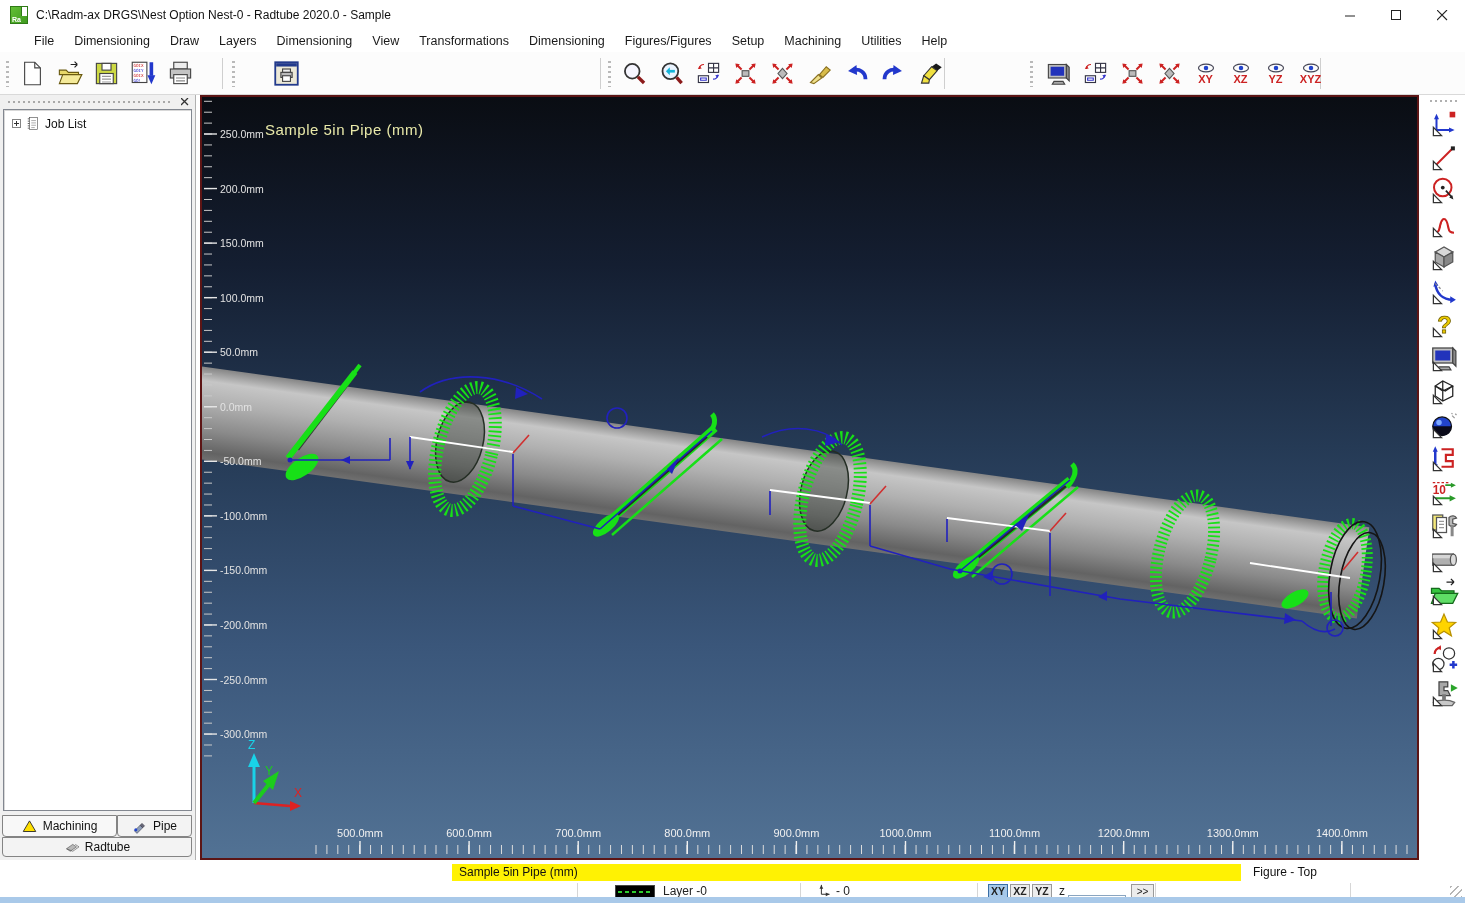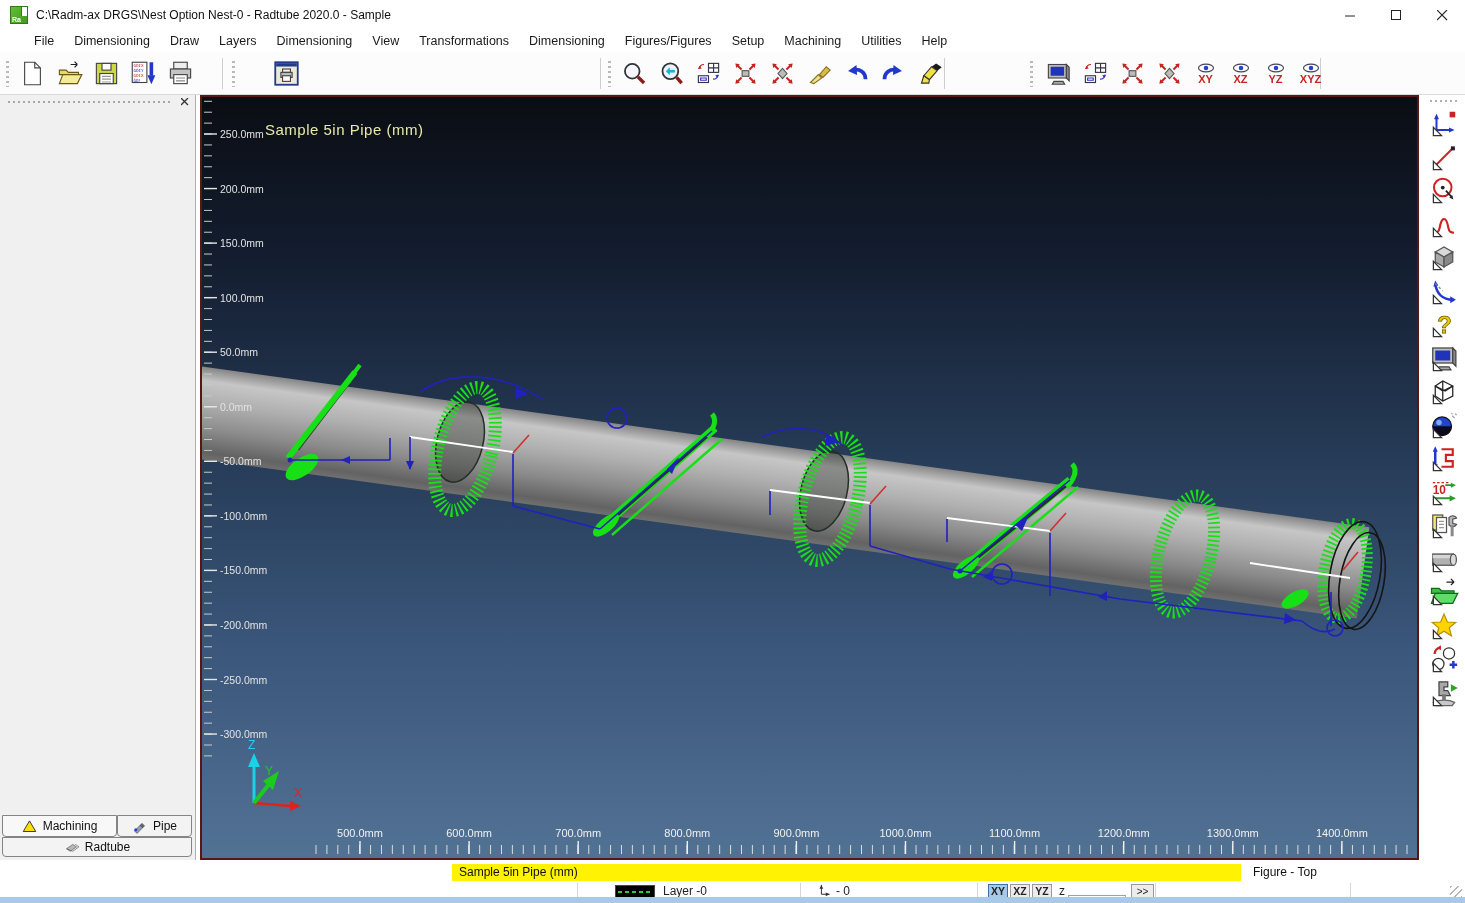--- a/index.html
+++ b/index.html
@@ -328,20 +328,31 @@
         </div>
       </div>
   </div>
 
   <div id="left-panel">
     <div id="panel-grip"></div>
     <div id="panel-close">
       <svg width="8" height="8">
           <path d="M0 0l7 7M7 0L0 7" stroke="#333" stroke-width="1.3"></path>
         </svg>
+    </div>
+    <div id="tree">
+      <div class="tree-row">
+        <span class="expander"></span>
+        <svg width="14" height="15" viewBox="0 0 24 24">
+          <rect x="6" y="2" width="14" height="20" fill="#fff" stroke="#444"></rect>
+          <path d="M9 7h8M9 11h8M9 15h8M9 19h6" stroke="#999" stroke-width="1.4"></path>
+          <path d="M6 4H3M6 8H3M6 12H3M6 16H3M6 20H3" stroke="#444" stroke-width="1.4"></path>
+        </svg>
+        <span class="tree-label">Job List</span>
+      </div>
     </div>
     <div id="tabs">
       <div class="tabrow">
         <div class="tab" id="tab-machining">
           <svg viewBox="0 0 24 24">
             <path d="M12 3L22 20H2z" fill="#ffe000" stroke="#222" stroke-width="1.4"></path>
           </svg>
           <span>Machining</span>
         </div>
         <div class="tab" id="tab-pipe">

